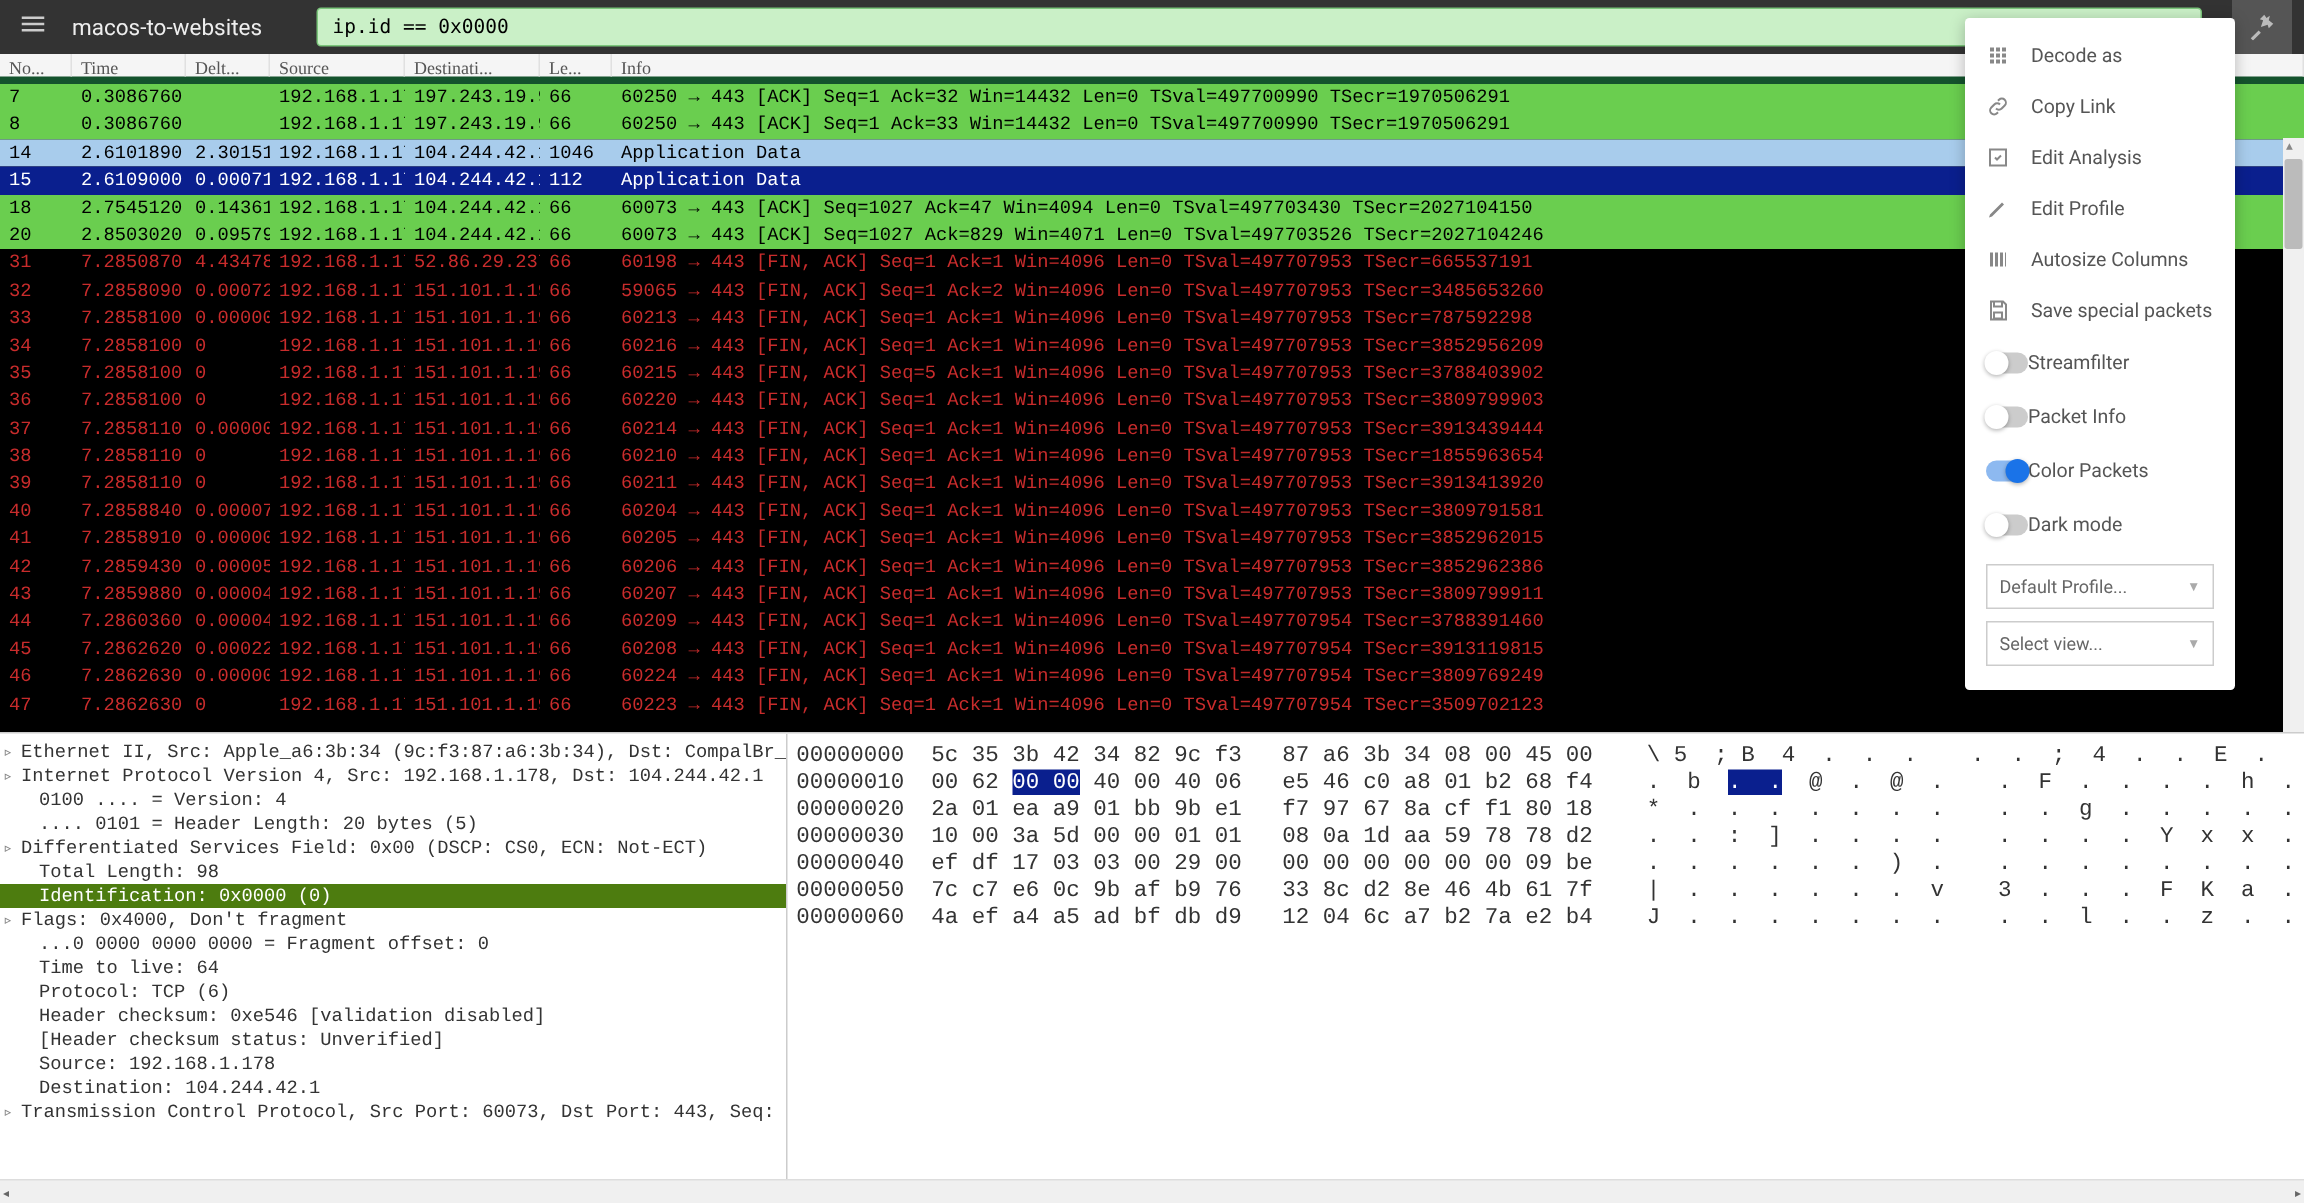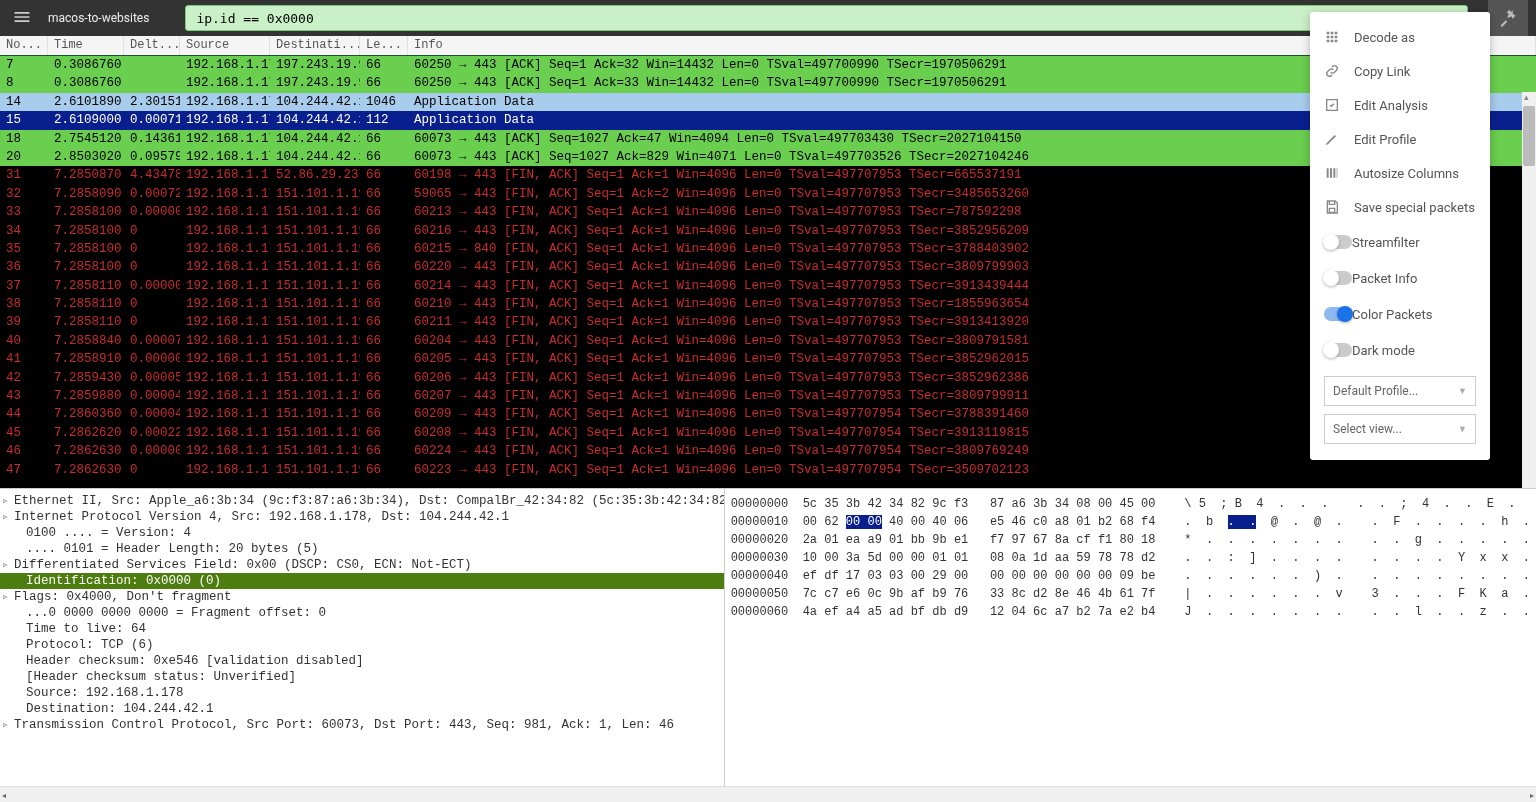--- a/index.html
+++ b/index.html
@@ -1,27 +1,27 @@
 <!DOCTYPE html>
 <html><head>
 <meta charset="utf-8">
 <style>
 *{box-sizing:border-box;margin:0;padding:0}
 body{font-family:Roboto,Arial,sans-serif;font-size:13px;background:#fff;overflow:hidden;width:1536px;height:802px;position:relative}
 .topbar{background:#333;height:36px;display:flex;align-items:center;color:#fff;padding:0 8px;gap:12px}
 .menu-icon{cursor:pointer;padding:4px}
 .menu-icon svg{fill:#ccc}
-.title{font-size:12px;color:#eee}
+.title{font-size:15px;color:#eee}
 .filter-wrap{flex:1;margin-left:24px}
 .filter-input{width:100%;height:26px;background:#caf0c7;border:1px solid #7bc67b;border-radius:3px;padding:0 10px;font-family:Consolas,monospace;font-size:13px;outline:none}
 .wrench-btn{width:40px;height:36px;background:#555;display:flex;align-items:center;justify-content:center;margin-left:8px;cursor:pointer}
 .wrench-btn svg{fill:#bbb}
 .main{position:relative;height:452px;background:#000;overflow:hidden}
 .table{font-family:Consolas,"Courier New",monospace;font-size:12.5px}
-.thead{background:#f5f5f5;border-bottom:1px solid #14532d;display:flex;height:20px;color:#555;font-family:Liberation Mono, monospace;font-size:12px}
+.thead{background:#f5f5f5;border-bottom:5px solid #14532d;display:flex;height:20px;color:#555;font-family:Liberation Serif, serif;font-size:12px}
 .th{padding:2px 6px;border-right:1px solid #e0e0e0;overflow:hidden;white-space:nowrap}
 .c-no{width:48px}
 .c-time{width:76px}
 .c-delta{width:56px}
 .c-src{width:90px}
 .c-dst{width:90px}
 .c-len{width:48px}
 .c-info{flex:1}
 .tbody{overflow-y:scroll;height:432px;background:#000}
 .tr{display:flex;height:18.4px;line-height:18.4px;white-space:nowrap;cursor:pointer}
@@ -29,21 +29,21 @@
 .tr.green{background:#6ace4f;color:#000}
 .tr.ltblue{background:#a8ccec;color:#000}
 .tr.sel{background:#0a1f8e;color:#ffffff}
 .tr.red{background:#000;color:#c82c2c}
 .lower{display:flex;height:298px;border-top:1px solid #ccc}
 .tree{flex:1;font-family:Consolas,"Courier New",monospace;font-size:12.5px;overflow-y:scroll;background:#fff;color:#333;padding:4px 0}
 .tree-line{padding:1px 6px 1px 26px;white-space:nowrap;position:relative}
 .tree-line.root{padding-left:14px}
 .tree-line.root::before{content:"▹";position:absolute;left:2px;color:#888;font-size:11px}
 .tree-line.hl{background:#4d7c0f;color:#fff}
-.hex{flex:1;font-family:Consolas,"Courier New",monospace;font-size:12px;background:#fff;padding:6px;white-space:pre;color:#333;border-left:1px solid #ccc}
+.hex{flex:1;font-family:Consolas,"Courier New",monospace;font-size:15px;background:#fff;padding:6px;white-space:pre;color:#333;border-left:1px solid #ccc}
 .hex .sel-b{background:#0a1f8e;color:#fff}
 .hex-row{line-height:18px}
 .footer{height:16px;background:#f0f0f0;border-top:1px solid #ddd;position:relative}
 .scroll-r{position:absolute;right:2px;bottom:2px;font-size:8px;color:#666}
 .scroll-l{position:absolute;left:2px;bottom:2px;font-size:8px;color:#666}
 .menu{position:absolute;top:12px;right:46px;width:180px;background:#fff;box-shadow:0 2px 10px rgba(0,0,0,.25);border-radius:3px;padding:8px 0;z-index:100}
 .menu-item{display:flex;align-items:center;height:34px;padding:0 14px;gap:14px;cursor:pointer;font-size:13px;color:#555}
 .menu-item svg{width:16px;height:16px;fill:#888}
 .menu-item .ic{width:16px;display:flex;align-items:center;justify-content:center}
 .menu-toggle{display:flex;align-items:center;height:36px;padding:0 14px;gap:0;font-size:13px;color:#555}
@@ -180,21 +180,21 @@
           <div class="td c-len">66</div>
           <div class="td c-info">60216 → 443 [FIN, ACK] Seq=1 Ack=1 Win=4096 Len=0 TSval=497707953 TSecr=3852956209</div>
         </div>
         <div class="tr red">
           <div class="td c-no">35</div>
           <div class="td c-time">7.2858100...</div>
           <div class="td c-delta">0</div>
           <div class="td c-src">192.168.1.178</div>
           <div class="td c-dst">151.101.1.194</div>
           <div class="td c-len">66</div>
-          <div class="td c-info">60215 → 840 [FIN, ACK] Seq=1 Ack=1 Win=4096 Len=0 TSval=497707953 TSecr=3788403902</div>
+          <div class="td c-info">60215 → 443 [FIN, ACK] Seq=5 Ack=1 Win=4096 Len=0 TSval=497707953 TSecr=3788403902</div>
         </div>
         <div class="tr red">
           <div class="td c-no">36</div>
           <div class="td c-time">7.2858100...</div>
           <div class="td c-delta">0</div>
           <div class="td c-src">192.168.1.178</div>
           <div class="td c-dst">151.101.1.194</div>
           <div class="td c-len">66</div>
           <div class="td c-info">60220 → 443 [FIN, ACK] Seq=1 Ack=1 Win=4096 Len=0 TSval=497707953 TSecr=3809799903</div>
         </div>
@@ -304,20 +304,21 @@
     </div>
 </div>
 
 <div class="lower">
   <div class="tree" id="tree">
       <div class="tree-line root">Ethernet II, Src: Apple_a6:3b:34 (9c:f3:87:a6:3b:34), Dst: CompalBr_42:34:82 (5c:35:3b:42:34:82)</div>
       <div class="tree-line root">Internet Protocol Version 4, Src: 192.168.1.178, Dst: 104.244.42.1</div>
       <div class="tree-line">0100 .... = Version: 4</div>
       <div class="tree-line">.... 0101 = Header Length: 20 bytes (5)</div>
       <div class="tree-line root">Differentiated Services Field: 0x00 (DSCP: CS0, ECN: Not-ECT)</div>
+      <div class="tree-line">Total Length: 98</div>
       <div class="tree-line hl">Identification: 0x0000 (0)</div>
       <div class="tree-line root">Flags: 0x4000, Don't fragment</div>
       <div class="tree-line">...0 0000 0000 0000 = Fragment offset: 0</div>
       <div class="tree-line">Time to live: 64</div>
       <div class="tree-line">Protocol: TCP (6)</div>
       <div class="tree-line">Header checksum: 0xe546 [validation disabled]</div>
       <div class="tree-line">[Header checksum status: Unverified]</div>
       <div class="tree-line">Source: 192.168.1.178</div>
       <div class="tree-line">Destination: 104.244.42.1</div>
       <div class="tree-line root">Transmission Control Protocol, Src Port: 60073, Dst Port: 443, Seq: 981, Ack: 1, Len: 46</div>

